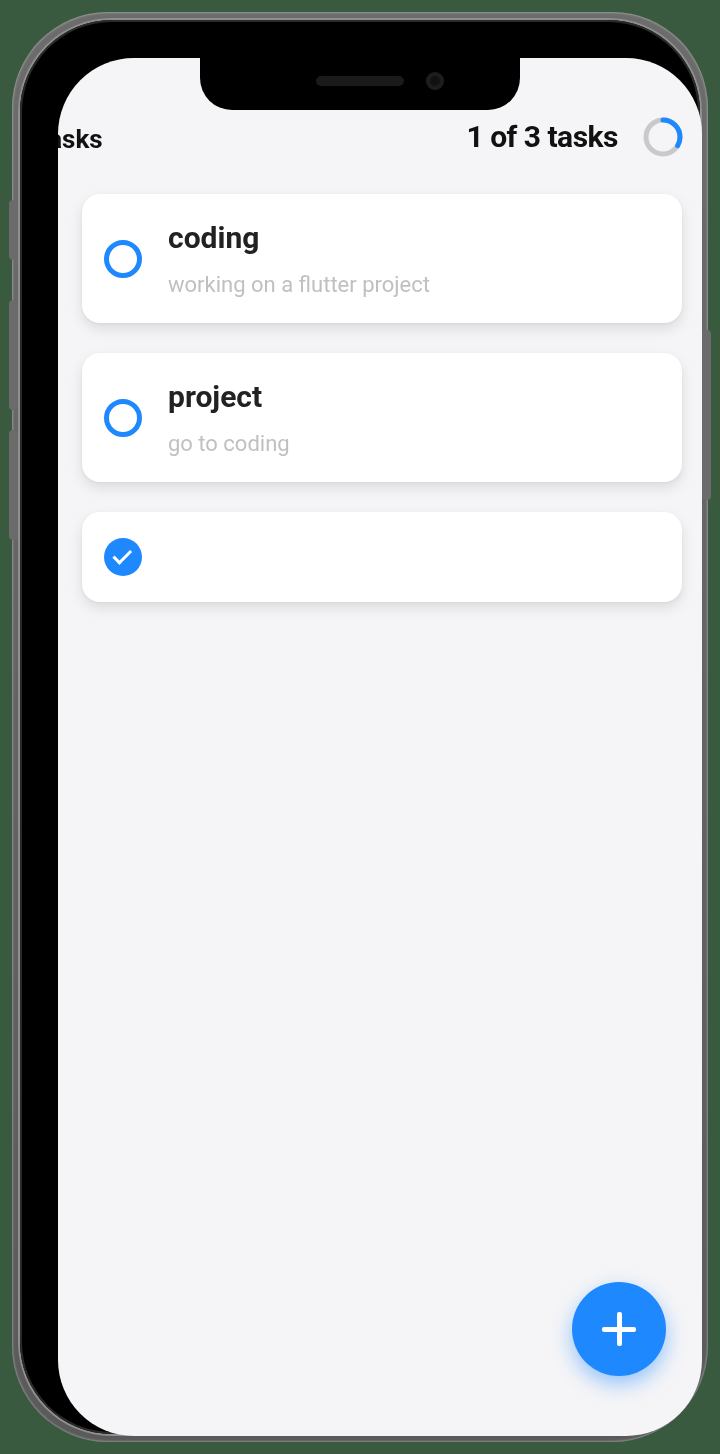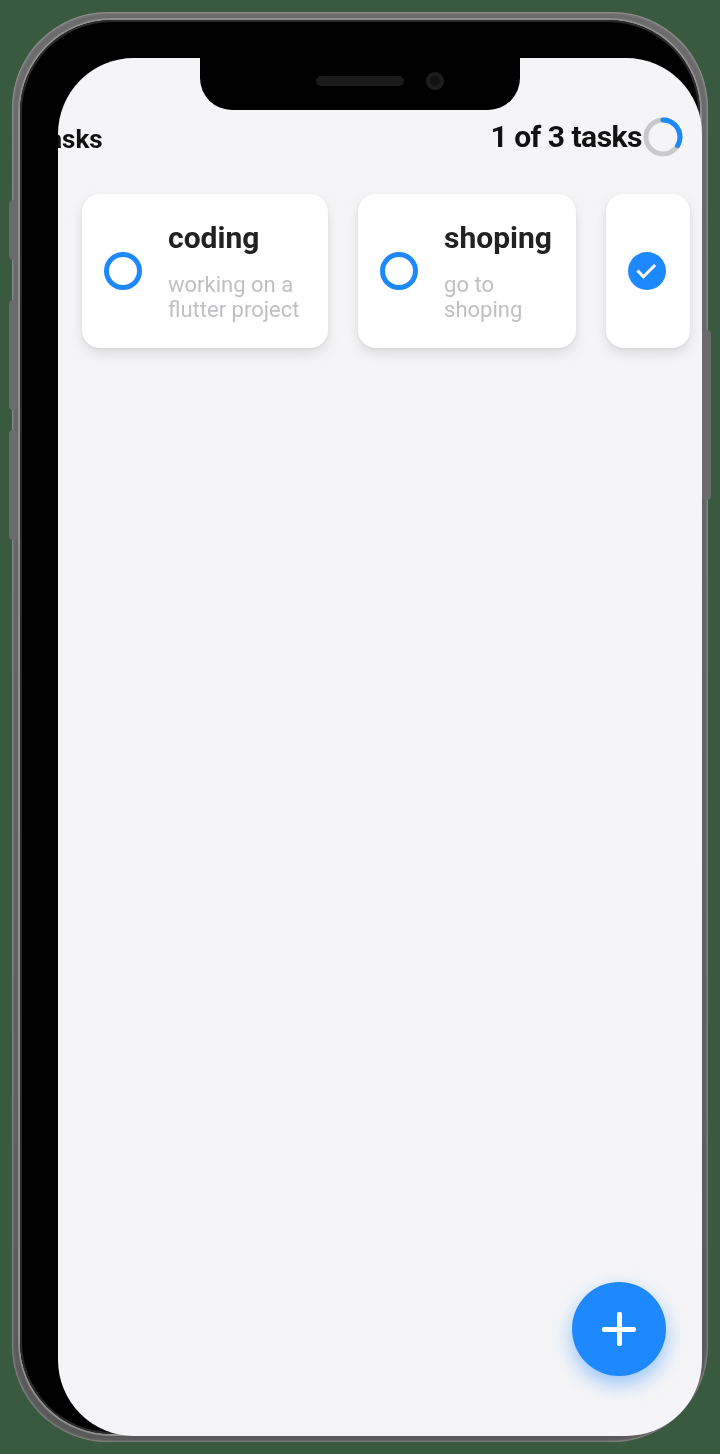--- a/index.html
+++ b/index.html
@@ -98,36 +98,36 @@
     font-size: 26px;
     font-weight: 700;
     color: #111;
     margin-left: -30px;
   }
   .appbar-spacer { flex: 1; }
   .task-count {
     font-size: 30px;
     font-weight: 700;
     color: #111;
-    margin-right: 0;
+    margin-right: 24px;
     letter-spacing: -0.5px;
     text-align: right;
   }
   .progress-ring {
     width: 42px; height: 42px;
     margin-bottom: -4px;
   }
 
   .task-list {
     position: absolute;
     top: 136px;
     left: 24px;
-    right: 12px;
+    right: 20px;
     display: flex;
-    flex-direction: row;
+    flex-direction: column;
     gap: 30px;
   }
   .task-card {
     background: #fff;
     border-radius: 18px;
     box-shadow: 0 6px 14px rgba(0,0,0,0.1), 0 1px 3px rgba(0,0,0,0.05);
     padding: 26px 24px 26px 22px;
     display: flex;
     align-items: center;
     gap: 26px;
@@ -224,22 +224,22 @@
         <div class="checkbox unchecked"></div>
         <div class="task-texts">
           <div class="task-title">coding</div>
           <div class="task-sub">working on a flutter project</div>
         </div>
       </div>
 
       <div class="task-card">
         <div class="checkbox unchecked"></div>
         <div class="task-texts">
-          <div class="task-title">shoping</div>
-          <div class="task-sub">go to shoping</div>
+          <div class="task-title">project</div>
+          <div class="task-sub">go to coding</div>
         </div>
       </div>
 
       <div class="task-card">
         <div class="checkbox checked">
           <div class="check-mark"></div>
         </div>
       </div>
 
     </div>

